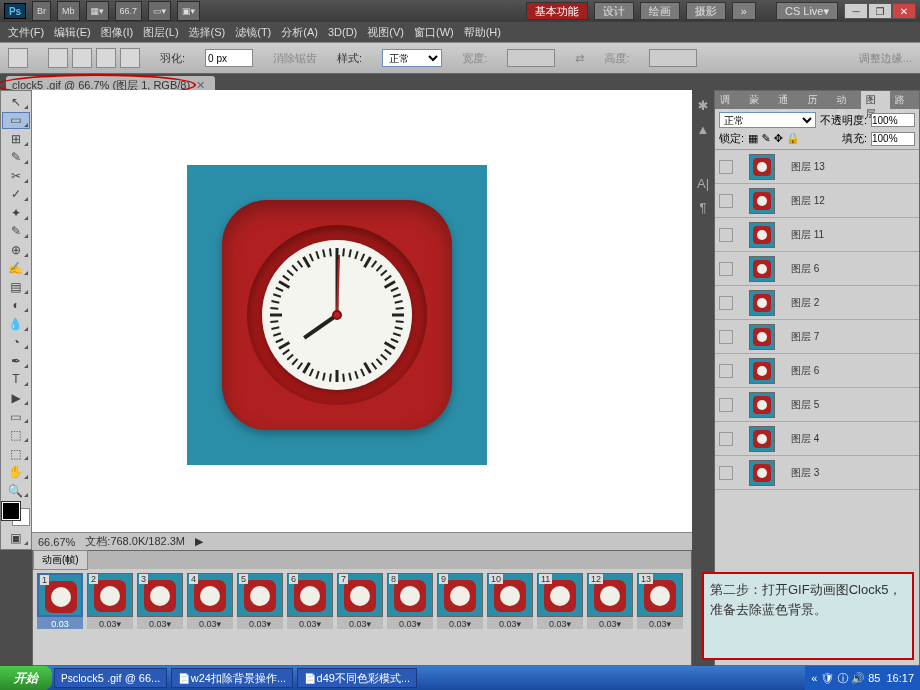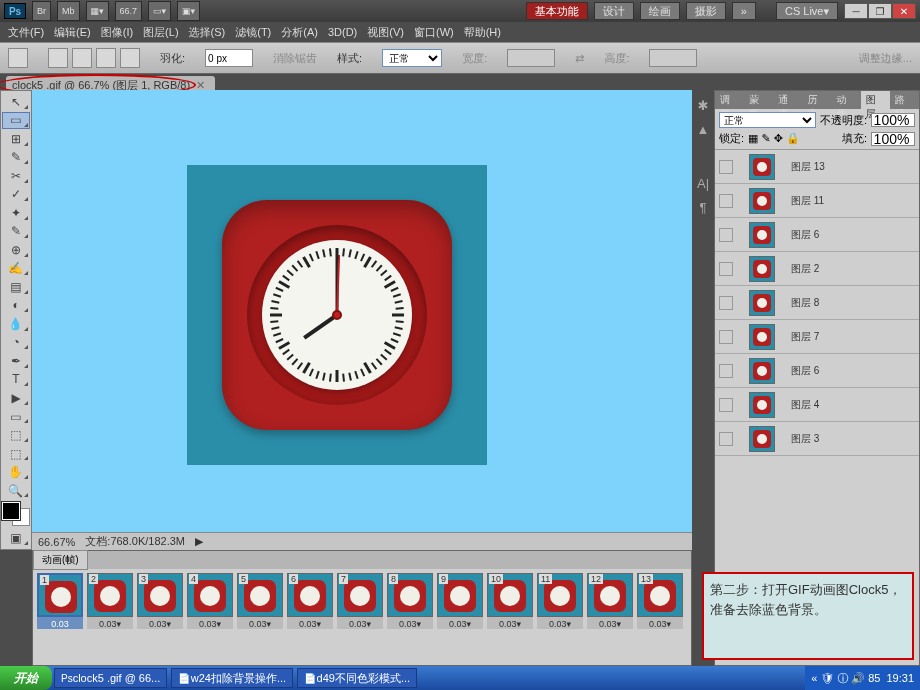--- a/index.html
+++ b/index.html
@@ -25,21 +25,21 @@
 .tab-close { margin-left:6px; color:#666; font-size:11px; }
 .tab-ellipse { position:absolute; border:2px solid #c00; border-radius:50%; width:200px; height:22px; left:-10px; top:-2px; pointer-events:none; }
 .work { position:absolute; top:90px; left:0; right:228px; bottom:140px; display:flex; }
 .toolbox { width:32px; background:#cfcfcf; border:1px solid #7a7a7a; display:flex; flex-direction:column; padding:2px 0; gap:1px; }
 .tool { width:28px; height:20px; margin:0 auto; background:#cfcfcf; border:1px solid transparent; color:#444; font-size:12px; display:flex; align-items:center; justify-content:center; position:relative; }
 .tool.sel { background:#a8c0e0; border:1px solid #5a7ab0; }
 .tool::after { content:""; position:absolute; right:1px; bottom:1px; border:2px solid transparent; border-right-color:#555; border-bottom-color:#555; }
 .swatches { width:28px; height:28px; margin:2px auto; position:relative; }
 .sw-fg { position:absolute; width:18px; height:18px; background:#000; border:1px solid #fff; outline:1px solid #333; top:0; left:0; }
 .sw-bg { position:absolute; width:18px; height:18px; background:#fff; border:1px solid #888; right:0; bottom:0; }
-.canvas-area { flex:1; background:#7dd3fc; position:relative; overflow:hidden; }
+.canvas-area { flex:1; background:#ffffff; position:relative; overflow:hidden; }
 .canvas-bg { position:absolute; left:155px; top:75px; width:300px; height:300px; background:#2b8ea8; }
 .clock-icon { position:absolute; left:35px; top:35px; width:230px; height:230px; background:#b02020; border-radius:45px; box-shadow:inset 0 8px 20px rgba(0,0,0,0.3), 0 4px 10px rgba(0,0,0,0.3); }
 .clock-ring { position:absolute; left:25px; top:25px; width:180px; height:180px; border-radius:50%; background:#a01818; box-shadow:inset 0 4px 12px rgba(0,0,0,0.4); }
 .clock-face { position:absolute; left:40px; top:40px; width:150px; height:150px; border-radius:50%; background:#f5f5f0; box-shadow:0 2px 6px rgba(0,0,0,0.3); }
 .clock-tick { position:absolute; left:50%; top:50%; width:2px; height:8px; background:#222; transform-origin:50% 67px; }
 .clock-tick.major { width:3px; height:12px; }
 .hand { position:absolute; left:50%; top:50%; transform-origin:50% 100%; }
 .hand-h { width:4px; height:40px; background:#222; transform:translate(-50%,-100%) rotate(-125deg); }
 .hand-m { width:3px; height:55px; background:#222; transform:translate(-50%,-100%) rotate(0deg); }
 .hand-s { width:2px; height:60px; background:#c02020; transform:translate(-50%,-100%) rotate(2deg); }
@@ -48,21 +48,21 @@
 .right-panels { position:absolute; right:0; top:90px; width:228px; bottom:24px; background:#4a4a4a; display:flex; }
 .pstrip { width:22px; background:#4c4c4c; display:flex; flex-direction:column; align-items:center; gap:6px; padding-top:6px; }
 .pstrip-icon { width:18px; height:18px; color:#aaa; font-size:13px; display:flex; align-items:center; justify-content:center; }
 .layers-panel { flex:1; background:#cfcfcf; border:1px solid #666; display:flex; flex-direction:column; }
 .panel-tabs { height:18px; background:#7a7a7a; display:flex; }
 .ptab { padding:2px 5px; font-size:10px; color:#ddd; }
 .ptab.active { background:#cfcfcf; color:#333; }
 .layer-opts { padding:3px 4px; border-bottom:1px solid #999; display:flex; flex-direction:column; gap:3px; }
 .layer-row { display:flex; align-items:center; gap:4px; font-size:10px; }
 .layer-sel { flex:1; height:16px; border:1px solid #6a8fc0; background:#fff; font-size:10px; }
-.layer-val { width:44px; height:14px; border:1px solid #888; background:#fff; font-size:14px; text-align:center; padding-right:3px; }
+.layer-val { width:44px; height:14px; border:1px solid #888; background:#fff; font-size:10px; text-align:left; padding-right:3px; }
 .layers-list { flex:1; overflow-y:auto; background:#cfcfcf; }
 .layer-item { height:34px; border-bottom:1px solid #aaa; display:flex; align-items:center; padding:0 4px; gap:16px; }
 .layer-eye { width:14px; height:14px; border:1px solid #999; }
 .layer-thumb { width:26px; height:26px; background:#2b8ea8; border:1px solid #666; position:relative; }
 .layer-thumb::after { content:""; position:absolute; left:3px; top:3px; width:18px; height:18px; background:#b02020; border-radius:4px; }
 .layer-thumb::before { content:""; position:absolute; left:7px; top:7px; width:10px; height:10px; background:#f0f0e8; border-radius:50%; z-index:1; }
 .layer-name { font-size:10px; color:#333; }
 .anim-panel { position:absolute; left:32px; right:228px; bottom:24px; height:116px; background:#cfcfcf; border:1px solid #666; }
 .anim-tabs { height:18px; background:#b5b5b5; display:flex; align-items:center; }
 .anim-tab { padding:2px 8px; font-size:10px; background:#cfcfcf; border:1px solid #888; }
@@ -296,46 +296,51 @@
     </div>
     <div class="layers-list" id="layers-list">
         <div class="layer-item">
           <div class="layer-eye"></div>
           <div class="layer-thumb"></div>
           <span class="layer-name">图层 13</span>
         </div>
         <div class="layer-item">
           <div class="layer-eye"></div>
           <div class="layer-thumb"></div>
+          <span class="layer-name">图层 12</span>
+        </div>
+        <div class="layer-item">
+          <div class="layer-eye"></div>
+          <div class="layer-thumb"></div>
           <span class="layer-name">图层 11</span>
         </div>
         <div class="layer-item">
           <div class="layer-eye"></div>
           <div class="layer-thumb"></div>
           <span class="layer-name">图层 6</span>
         </div>
         <div class="layer-item">
           <div class="layer-eye"></div>
           <div class="layer-thumb"></div>
           <span class="layer-name">图层 2</span>
         </div>
         <div class="layer-item">
           <div class="layer-eye"></div>
           <div class="layer-thumb"></div>
-          <span class="layer-name">图层 8</span>
-        </div>
-        <div class="layer-item">
-          <div class="layer-eye"></div>
-          <div class="layer-thumb"></div>
           <span class="layer-name">图层 7</span>
         </div>
         <div class="layer-item">
           <div class="layer-eye"></div>
           <div class="layer-thumb"></div>
           <span class="layer-name">图层 6</span>
+        </div>
+        <div class="layer-item">
+          <div class="layer-eye"></div>
+          <div class="layer-thumb"></div>
+          <span class="layer-name">图层 5</span>
         </div>
         <div class="layer-item">
           <div class="layer-eye"></div>
           <div class="layer-thumb"></div>
           <span class="layer-name">图层 4</span>
         </div>
         <div class="layer-item">
           <div class="layer-eye"></div>
           <div class="layer-thumb"></div>
           <span class="layer-name">图层 3</span>
@@ -432,15 +437,15 @@
 
 <div class="note">第二步：打开GIF动画图Clock5，准备去除蓝色背景。</div>
 
 <div class="taskbar">
   <div class="start">开始</div>
   <div class="task-item">Ps <span>clock5 .gif @ 66...</span></div>
   <div class="task-item">📄 <span>w24扣除背景操作...</span></div>
   <div class="task-item">📄 <span>d49不同色彩模式...</span></div>
   <div class="tray">
     <span>« 🛡 ⓘ 🔊 85</span>
-    <span>19:31</span>
+    <span>16:17</span>
   </div>
 </div>
 
 </body></html>

